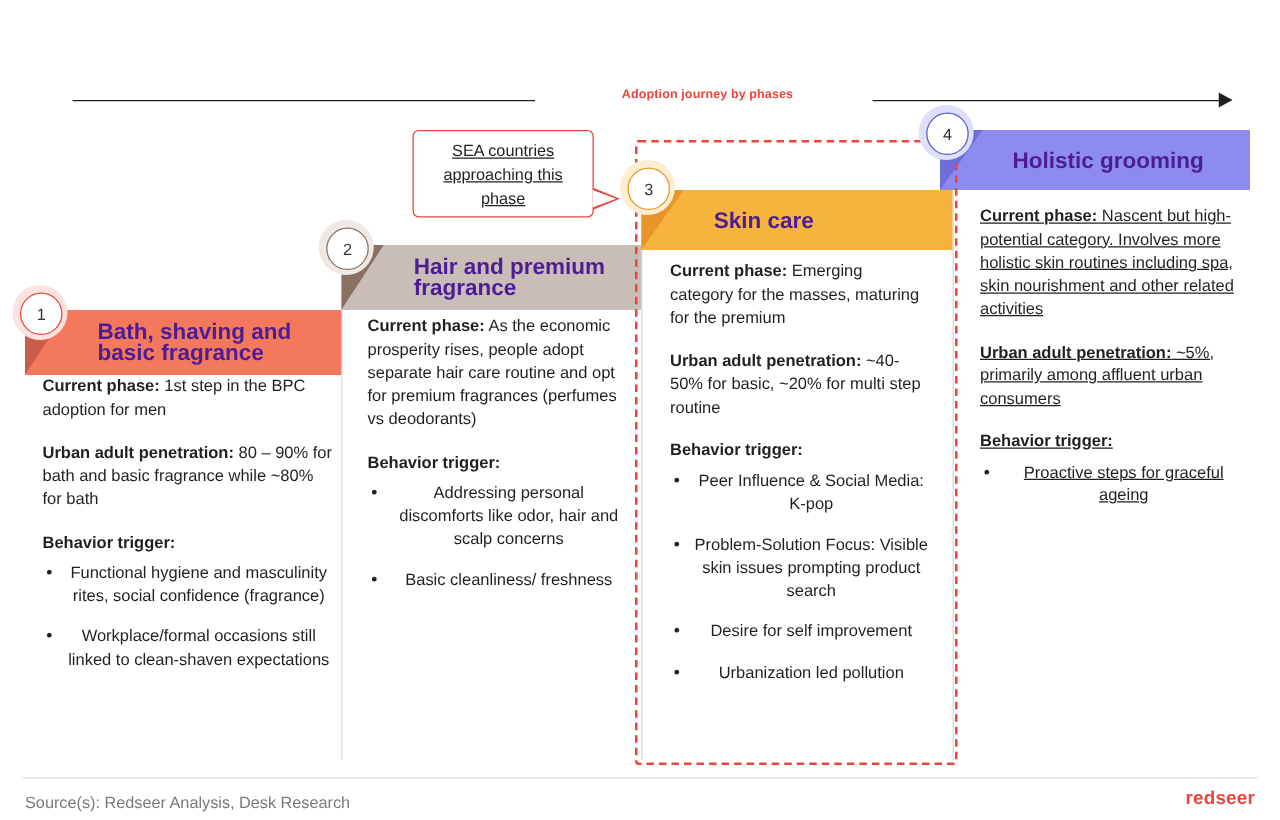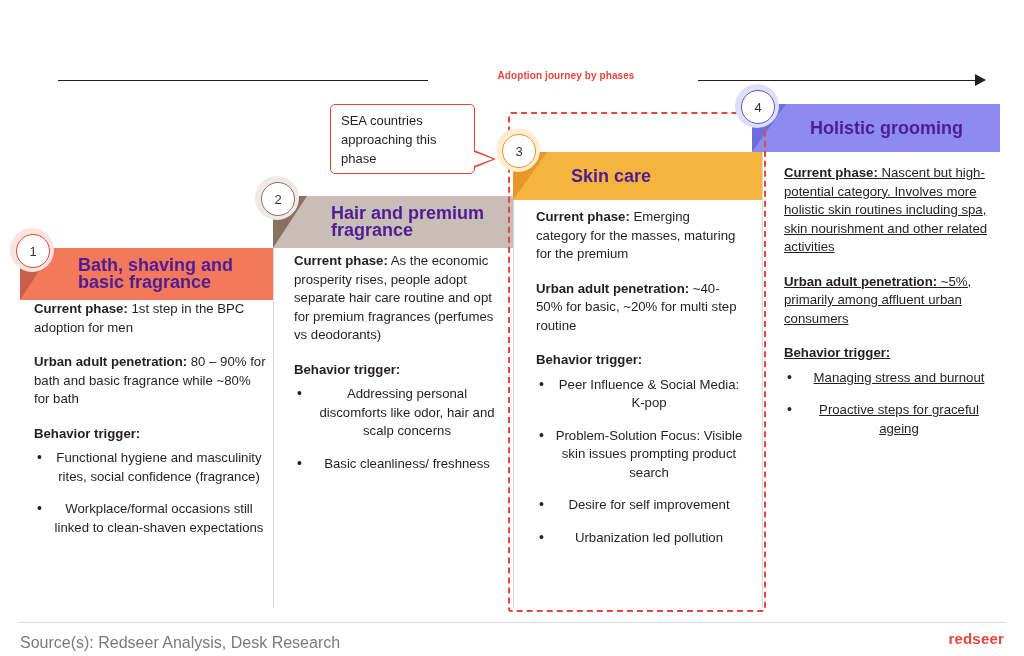--- a/index.html
+++ b/index.html
@@ -159,26 +159,27 @@
   
   .callout {
     position: absolute;
     border: 1px solid #e8453c;
     border-radius: 5px;
     background: #ffffff;
     box-sizing: border-box;
     display: flex;
     align-items: center;
     justify-content: center;
-    text-align: left;
+    text-align: center;
     font-size: 13px;
     line-height: 19px;
     color: #231f20;
     padding: 12px 10px;
     z-index: 12;
+    text-decoration: underline;
   }
   .callout-tail {
     position: absolute;
     width: 0;
     height: 0;
     border-top: 9px solid transparent;
     border-bottom: 9px solid transparent;
     border-left: 22px solid #e8453c;
     z-index: 11;
   }
@@ -207,21 +208,21 @@
     left: 18px;
     top: 622px;
     width: 988px;
     height: 1px;
     background: #dcdcdc;
   }
   .source {
     position: absolute;
     left: 20px;
     top: 634px;
-    font-size: 16px;
+    font-size: 13px;
     color: #7a7a7a;
   }
   .brand {
     position: absolute;
     right: 20px;
     top: 630px;
     font-size: 15px;
     font-weight: bold;
     color: #e8453c;
     letter-spacing: 0.2px;
@@ -330,21 +331,20 @@
 
   <div class="body" style="left:784px; top:164px; width:212px;text-decoration:underline;">
     <p>
       <span class="lead">Current phase:</span><span> Nascent but high-potential category. Involves more holistic skin routines including spa, skin nourishment and other related activities</span>
     </p>
     <p>
       <span class="lead">Urban adult penetration:</span><span> ~5%, primarily among affluent urban consumers</span>
     </p>
     <p class="lead" style="margin-bottom:6px;">Behavior trigger:</p>
     <ul class="bullets">
-      <li>Managing stress and burnout</li>
       <li>Proactive steps for graceful ageing</li>
     </ul>
   </div>
 
   <div class="footer-rule"></div>
   <div class="source">Source(s): Redseer Analysis, Desk Research</div>
   <div class="brand">redseer</div>
 
 </div>
 

